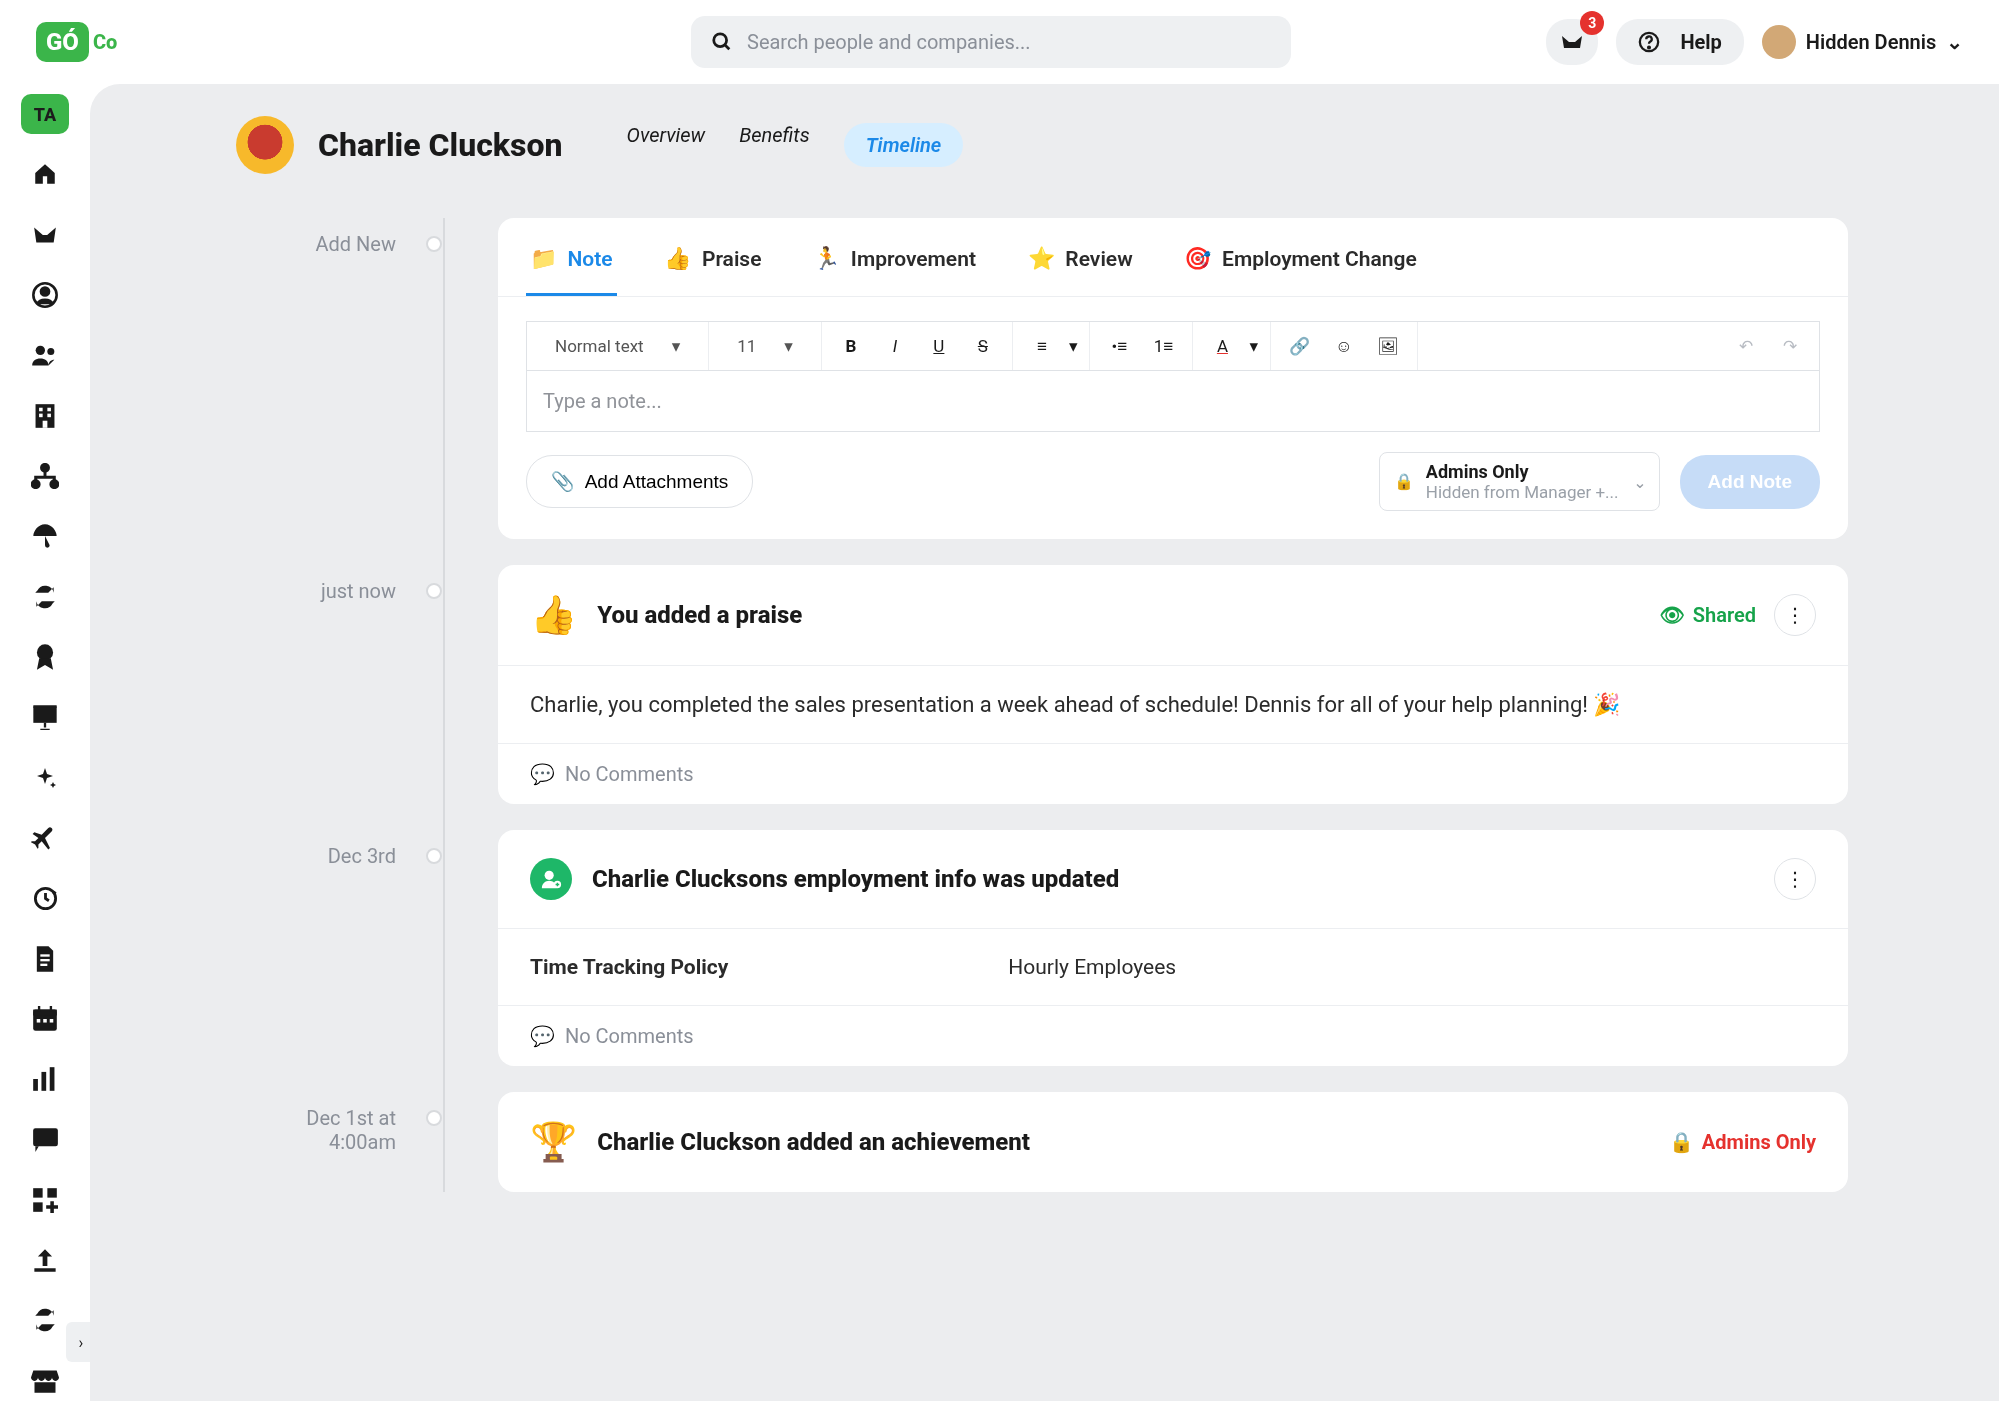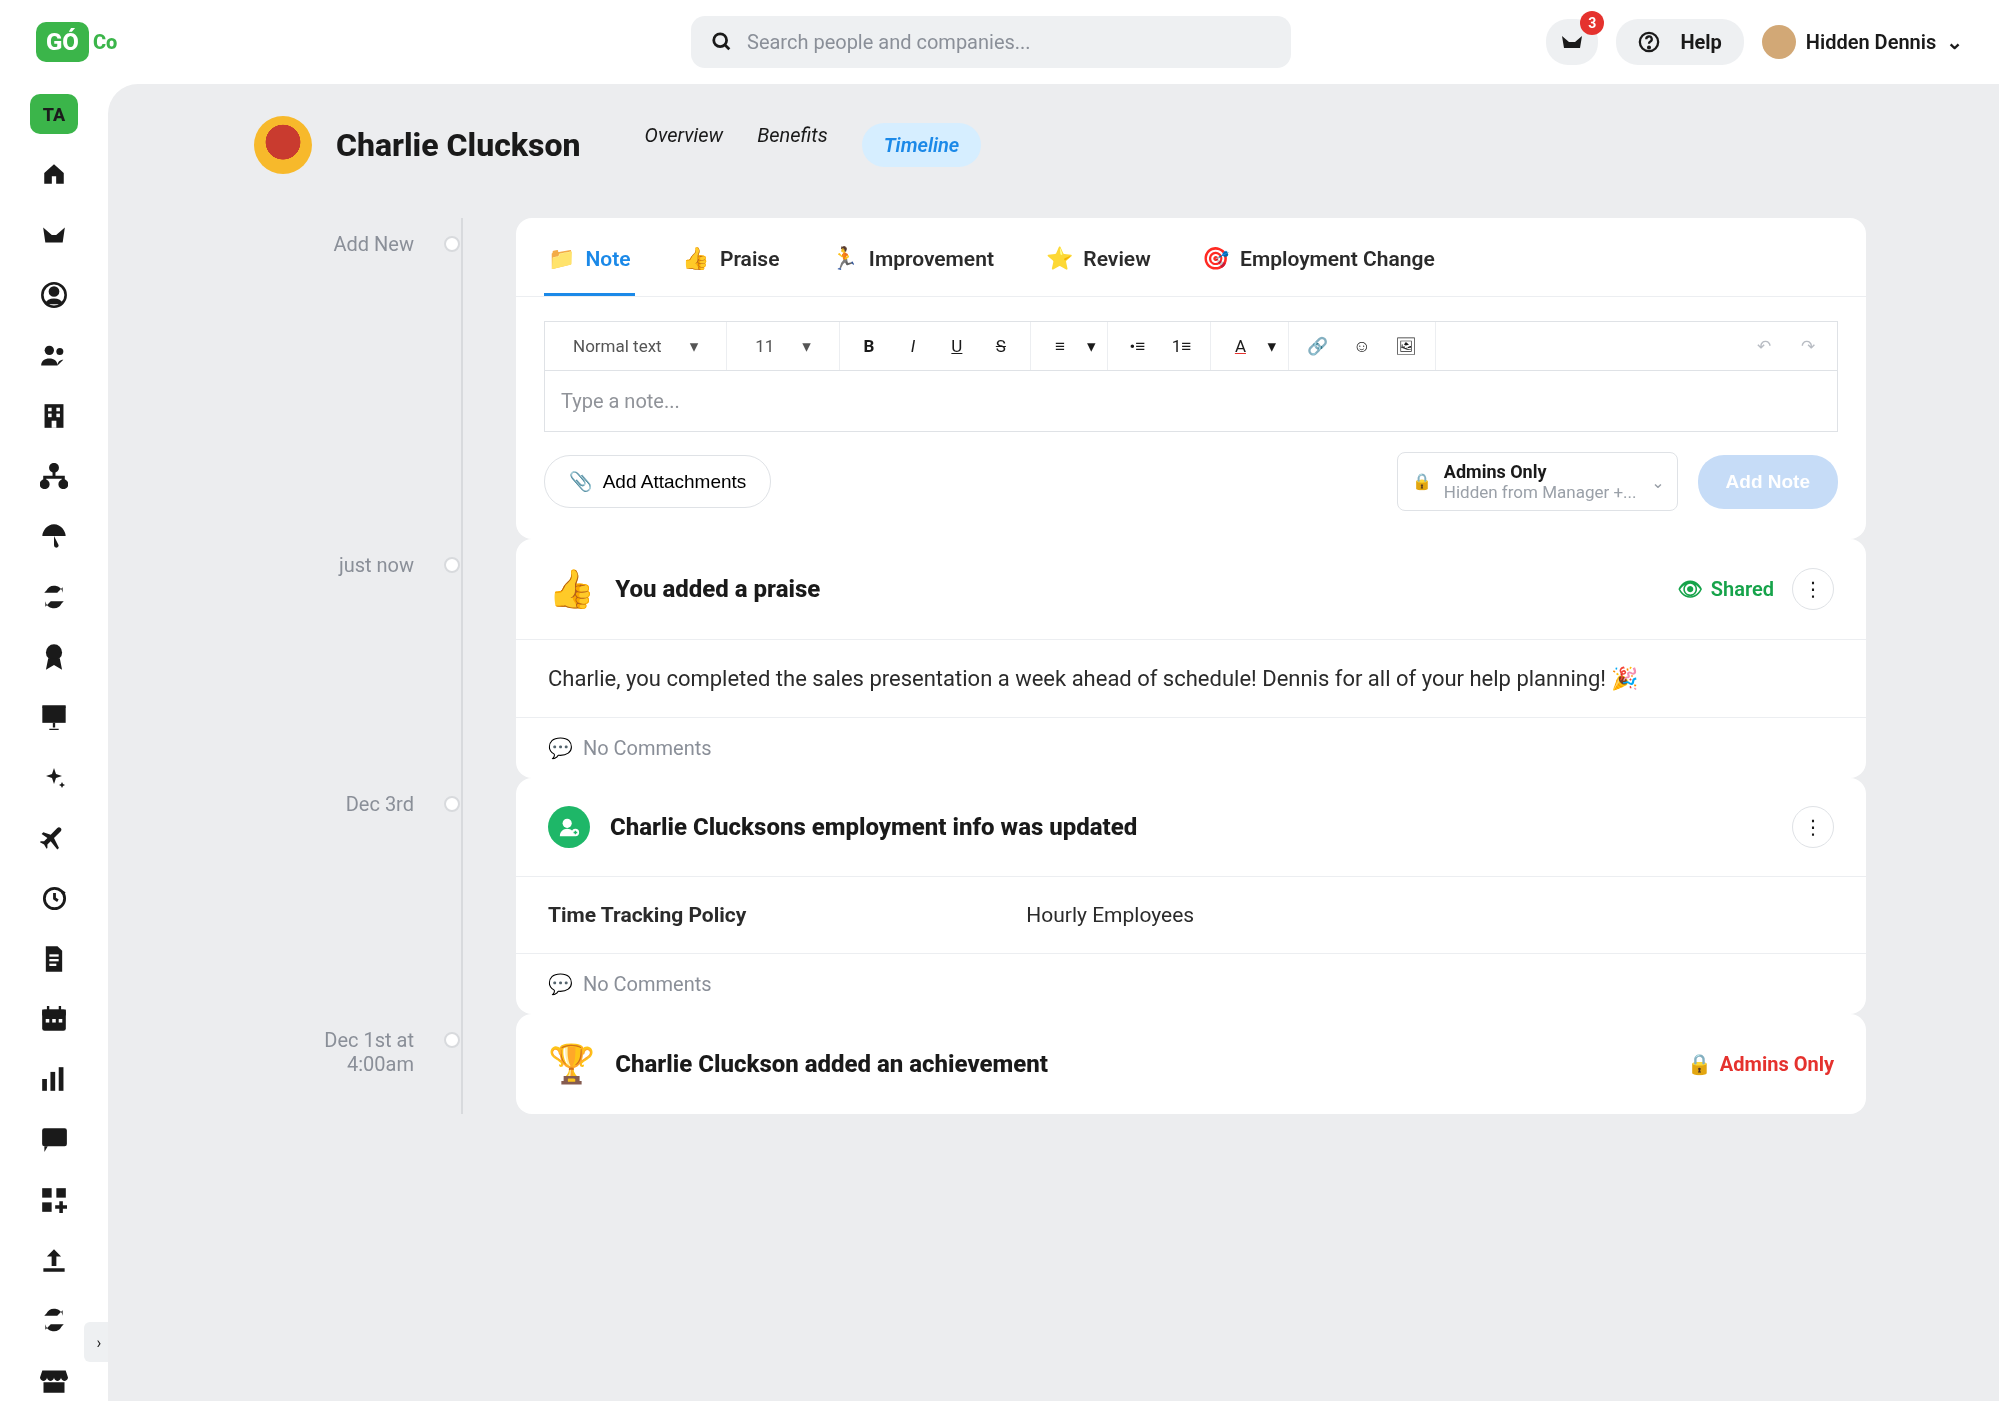--- a/index.html
+++ b/index.html
@@ -15,39 +15,39 @@
 .search-box svg { margin-right: 14px; }
 .hdr-right { margin-left: auto; display: flex; align-items: center; gap: 18px; }
 .inbox-pill { width: 52px; height: 46px; background: #eef0f2; border-radius: 22px; position: relative; display: flex; align-items: center; justify-content: center; }
 .badge { position: absolute; top: -8px; right: -6px; background: #e5322e; color: #fff; font-size: 14px; width: 24px; height: 24px; border-radius: 50%; display: flex; align-items: center; justify-content: center; font-weight: 700; }
 .help-pill { height: 46px; background: #eef0f2; border-radius: 22px; display: flex; align-items: center; padding: 0 22px; font-weight: 700; font-size: 20px; gap: 20px; }
 .user-drop { display: flex; align-items: center; gap: 10px; font-size: 20px; font-weight: 600; }
 .avatar-sm { width: 34px; height: 34px; border-radius: 50%; background: #d2a876; display:inline-block; }
 
 
 .app { display: flex; height: calc(1401px - 84px); }
-.sidebar { width: 108px; display: flex; flex-direction: column; align-items: center; padding-top: 10px; gap: 20px; position: relative; background:#fff;}
+.sidebar { width: 90px; display: flex; flex-direction: column; align-items: center; padding-top: 10px; gap: 20px; position: relative; background:#fff;}
 .sidebar .sb-item { width: 48px; height: 48px; display: flex; align-items: center; justify-content: center; color: #1c1c1c; border-radius: 10px; cursor:pointer;}
 .sb-company { background: #3bb54a; color: #fff; font-weight: 800; font-size: 18px; }
 .sidebar-toggle { position: absolute; right: -6px; top: 1238px; width: 30px; height: 40px; background: #eef0f2; border-radius: 6px; display:flex; align-items:center; justify-content:center; }
 
 .content { flex: 1; background: #ecedef; border-top-left-radius: 30px; padding-left: 146px; position: relative; }
 
 
 .profile-row { display: flex; align-items: center; height: 100px; padding-top: 22px; gap: 24px; }
 .profile-avatar { width: 58px; height: 58px; border-radius: 50%; background: radial-gradient(circle at 50% 45%, #c93b2f 0 40%, #f7b92b 41% 100%);}
 .profile-name { font-size: 32px; font-weight: 800; }
 .profile-tabs { display: flex; gap: 34px; margin-left: 40px; font-size: 20px; font-style: italic; }
 .profile-tab { color: #1a1a1a; cursor:pointer;}
 .profile-tab.active { background: #d6eeff; color: #1b89e8; padding: 10px 22px; border-radius: 26px; font-weight: 600; }
 
 
 .timeline { position: relative; margin-top: 34px; }
 .tl-rail { position: absolute; left: 207px; top: 0; bottom: 0; width: 2px; background: #d8dadd; }
-.tl-row { display: flex; }
+.tl-row { display: flex; margin-bottom: 26px;}
 .tl-label { width: 190px; text-align: right; padding-right: 30px; color: #8a8f98; font-size: 20px; padding-top: 14px; }
 .tl-dot { width: 16px; height: 16px; border-radius: 50%; background: #fff; border: 2px solid #d8dadd; margin-top: 18px; margin-right: 56px; z-index:2;}
 .tl-card { background: #fff; border-radius: 16px; width: 1350px; overflow:hidden;}
 
 
 .composer-tabs { display:flex; border-bottom: 1px solid #eceef1; padding: 8px 28px 0; gap: 44px; }
 .ctab { display:flex; align-items:center; gap:10px; padding: 20px 4px 22px; font-size: 21px; font-weight:600; color:#2b2b2b; cursor:pointer; border-bottom: 3px solid transparent;}
 .ctab.active { color:#1b89e8; border-bottom-color:#1b89e8; }
 .ctab .ci { font-size:22px; }
 .editor-toolbar { display:flex; align-items:center; border:1px solid #dfe2e6; margin: 24px 28px 0; height: 50px; font-size:17px;}

